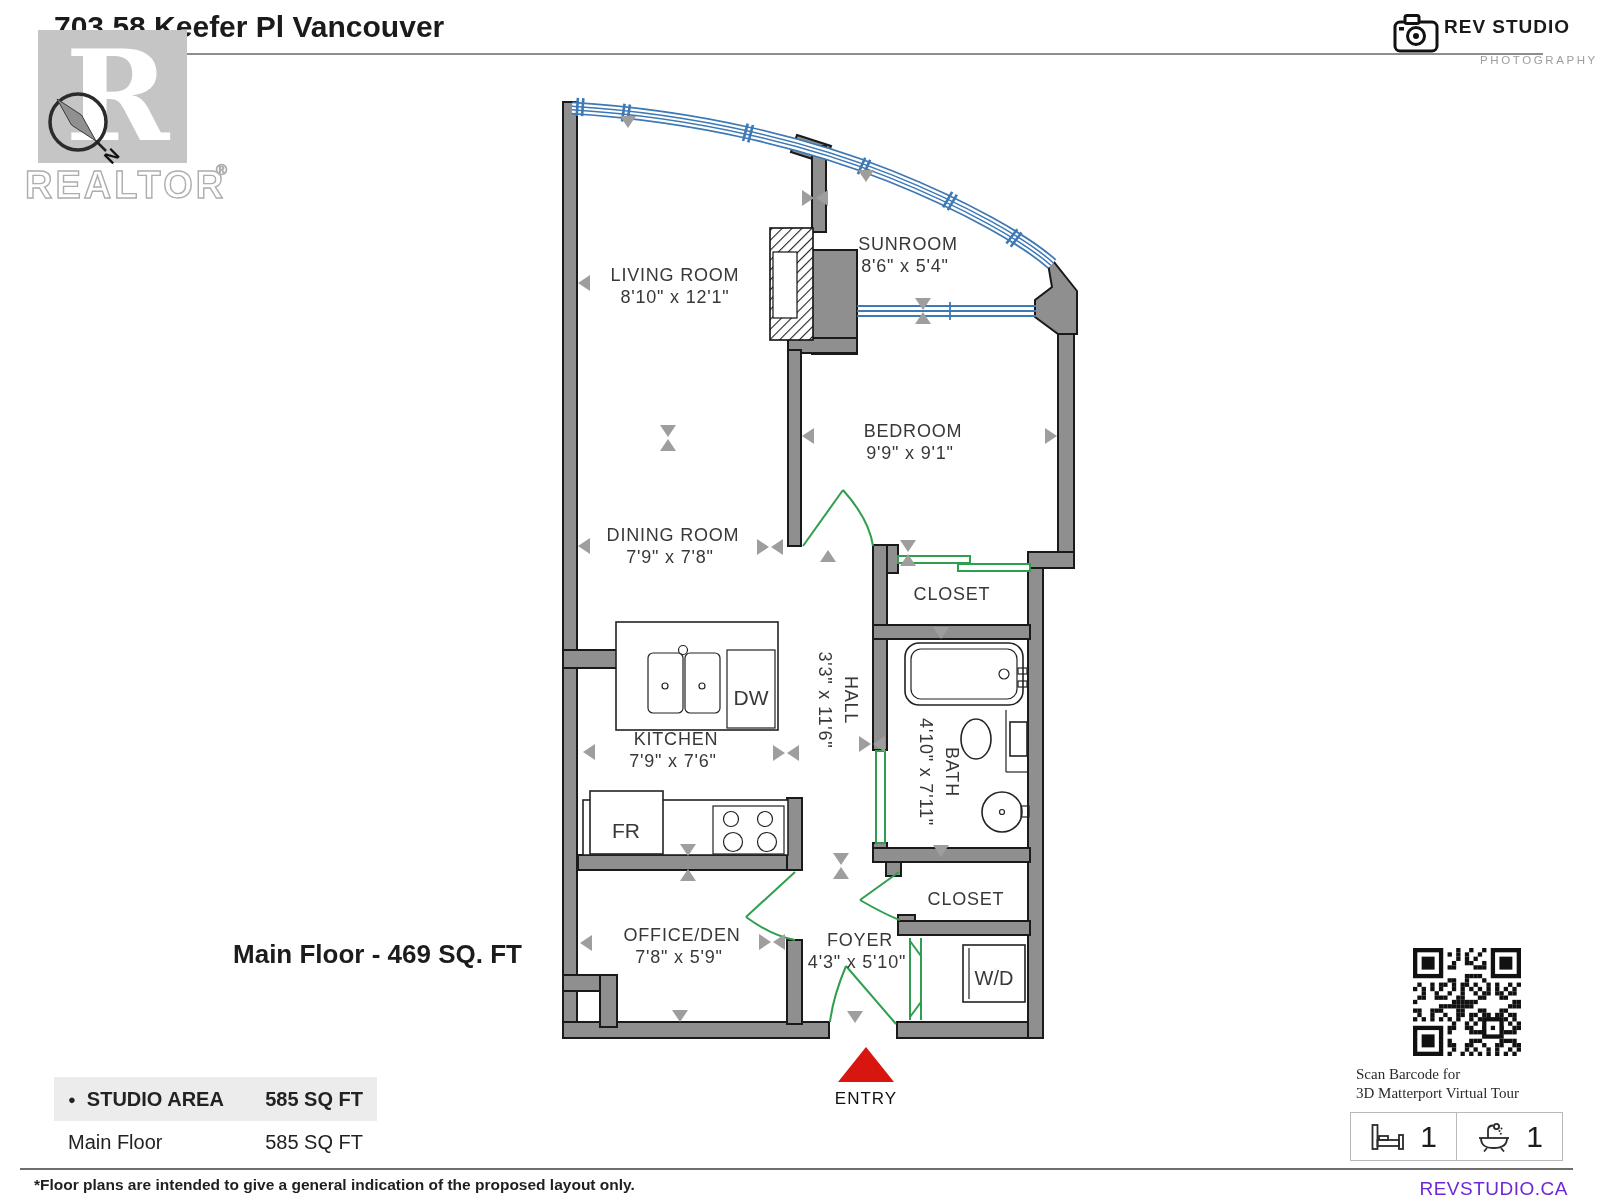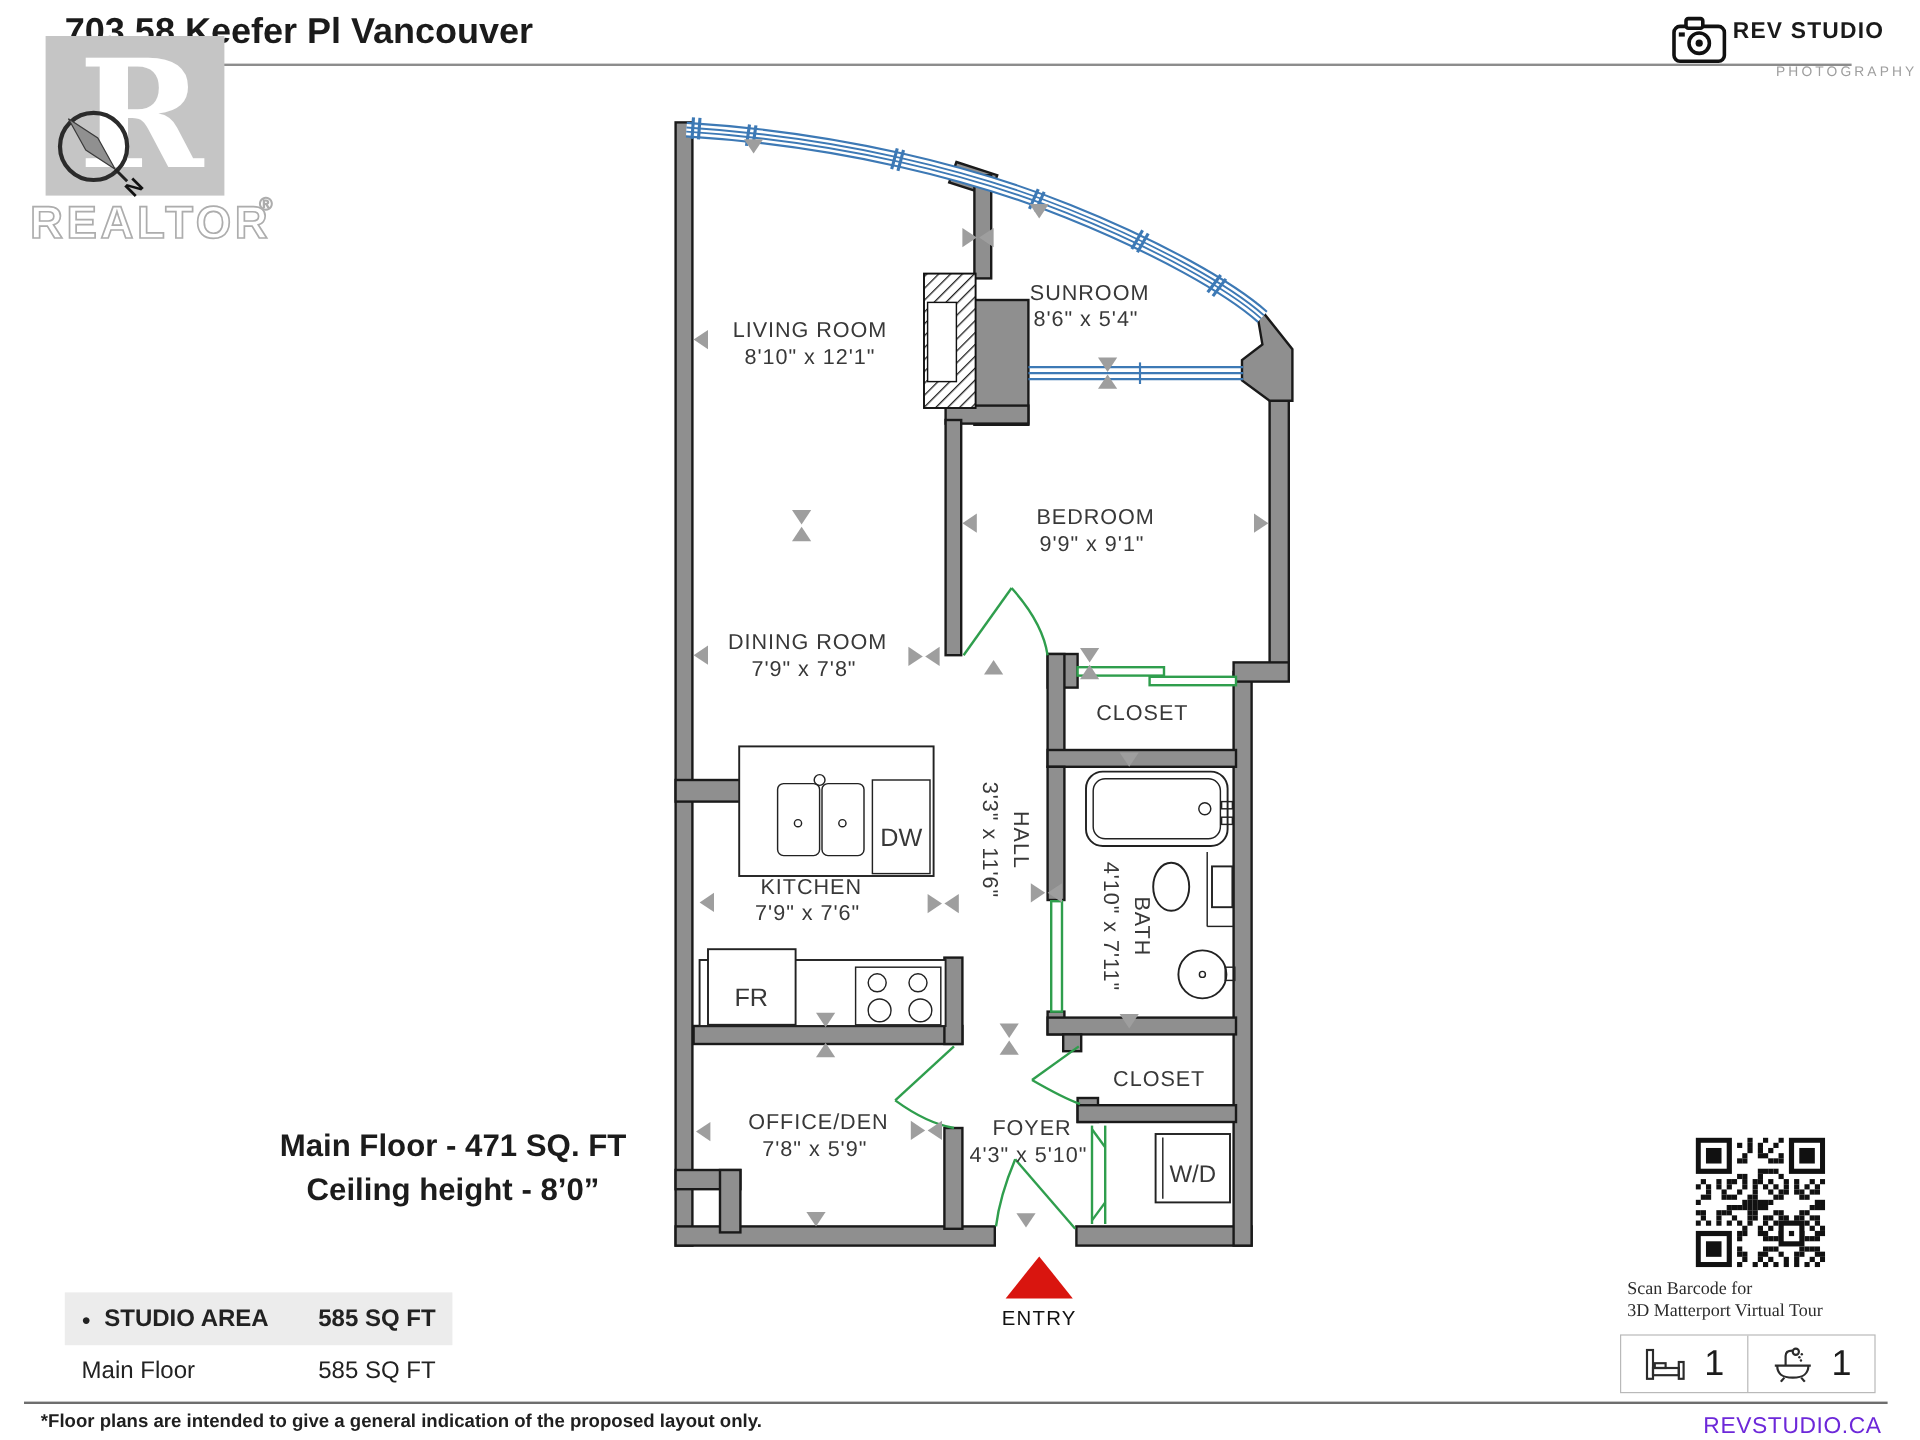--- a/index.html
+++ b/index.html
@@ -286,22 +286,21 @@
       <text class="applbl" x="751" y="705">DW</text>
       <text class="applbl" x="626" y="838">FR</text>
       <text class="applbl" style="font-size:20px" x="994" y="985">W/D</text>
       <text class="entrylbl" x="866" y="1104">ENTRY</text>
     </g>
 
     <polygon class="entry-arrow" points="838,1082 866,1047 894,1082"></polygon>
   </svg>
 
   <div class="abs summary">
-    <div>Main Floor - 471 SQ. FT</div>
-    <div>Ceiling height - 8’0”</div>
+    <div>Main Floor - 469 SQ. FT</div>
   </div>
 
   <div class="abs table">
     <div class="trow trow1">
       <span class="bullet">●</span>
       <span>STUDIO AREA</span>
       <span class="tval">585 SQ FT</span>
     </div>
     <div class="trow trow2">
       <span>Main Floor</span>

